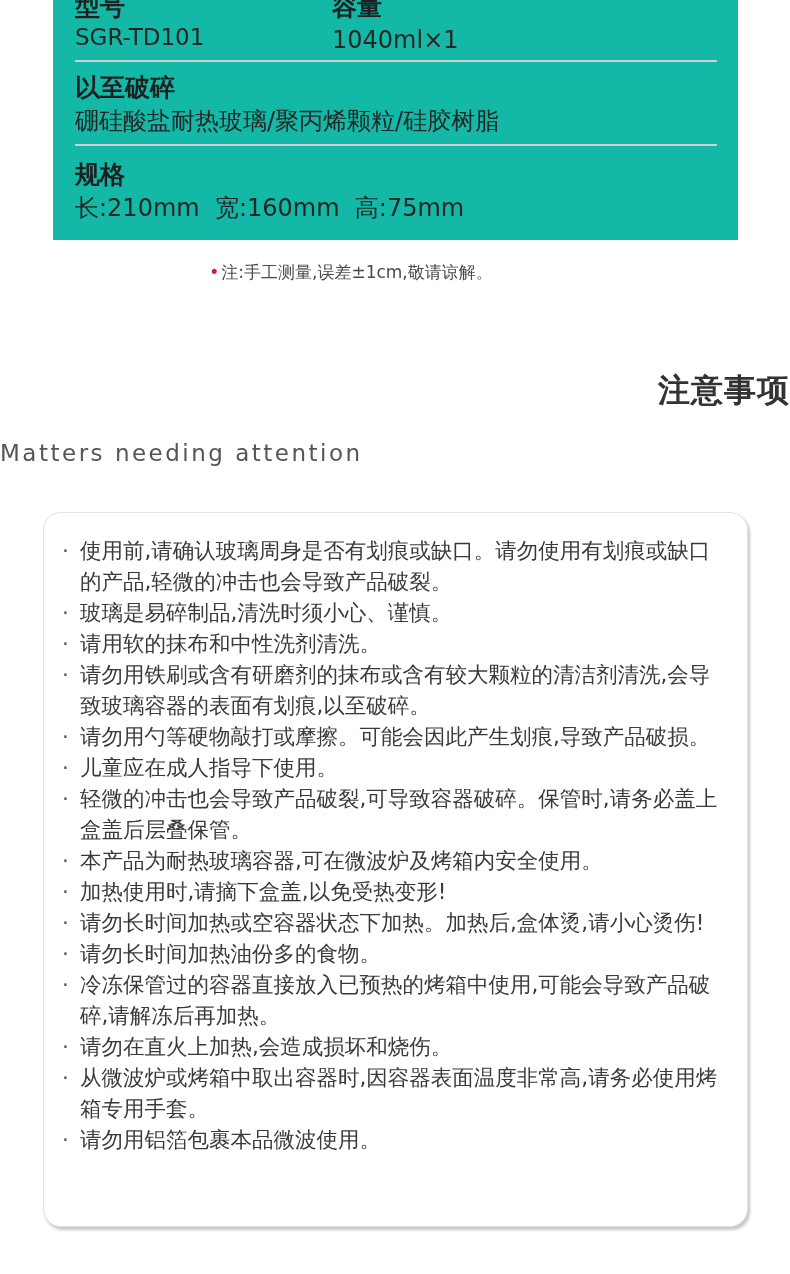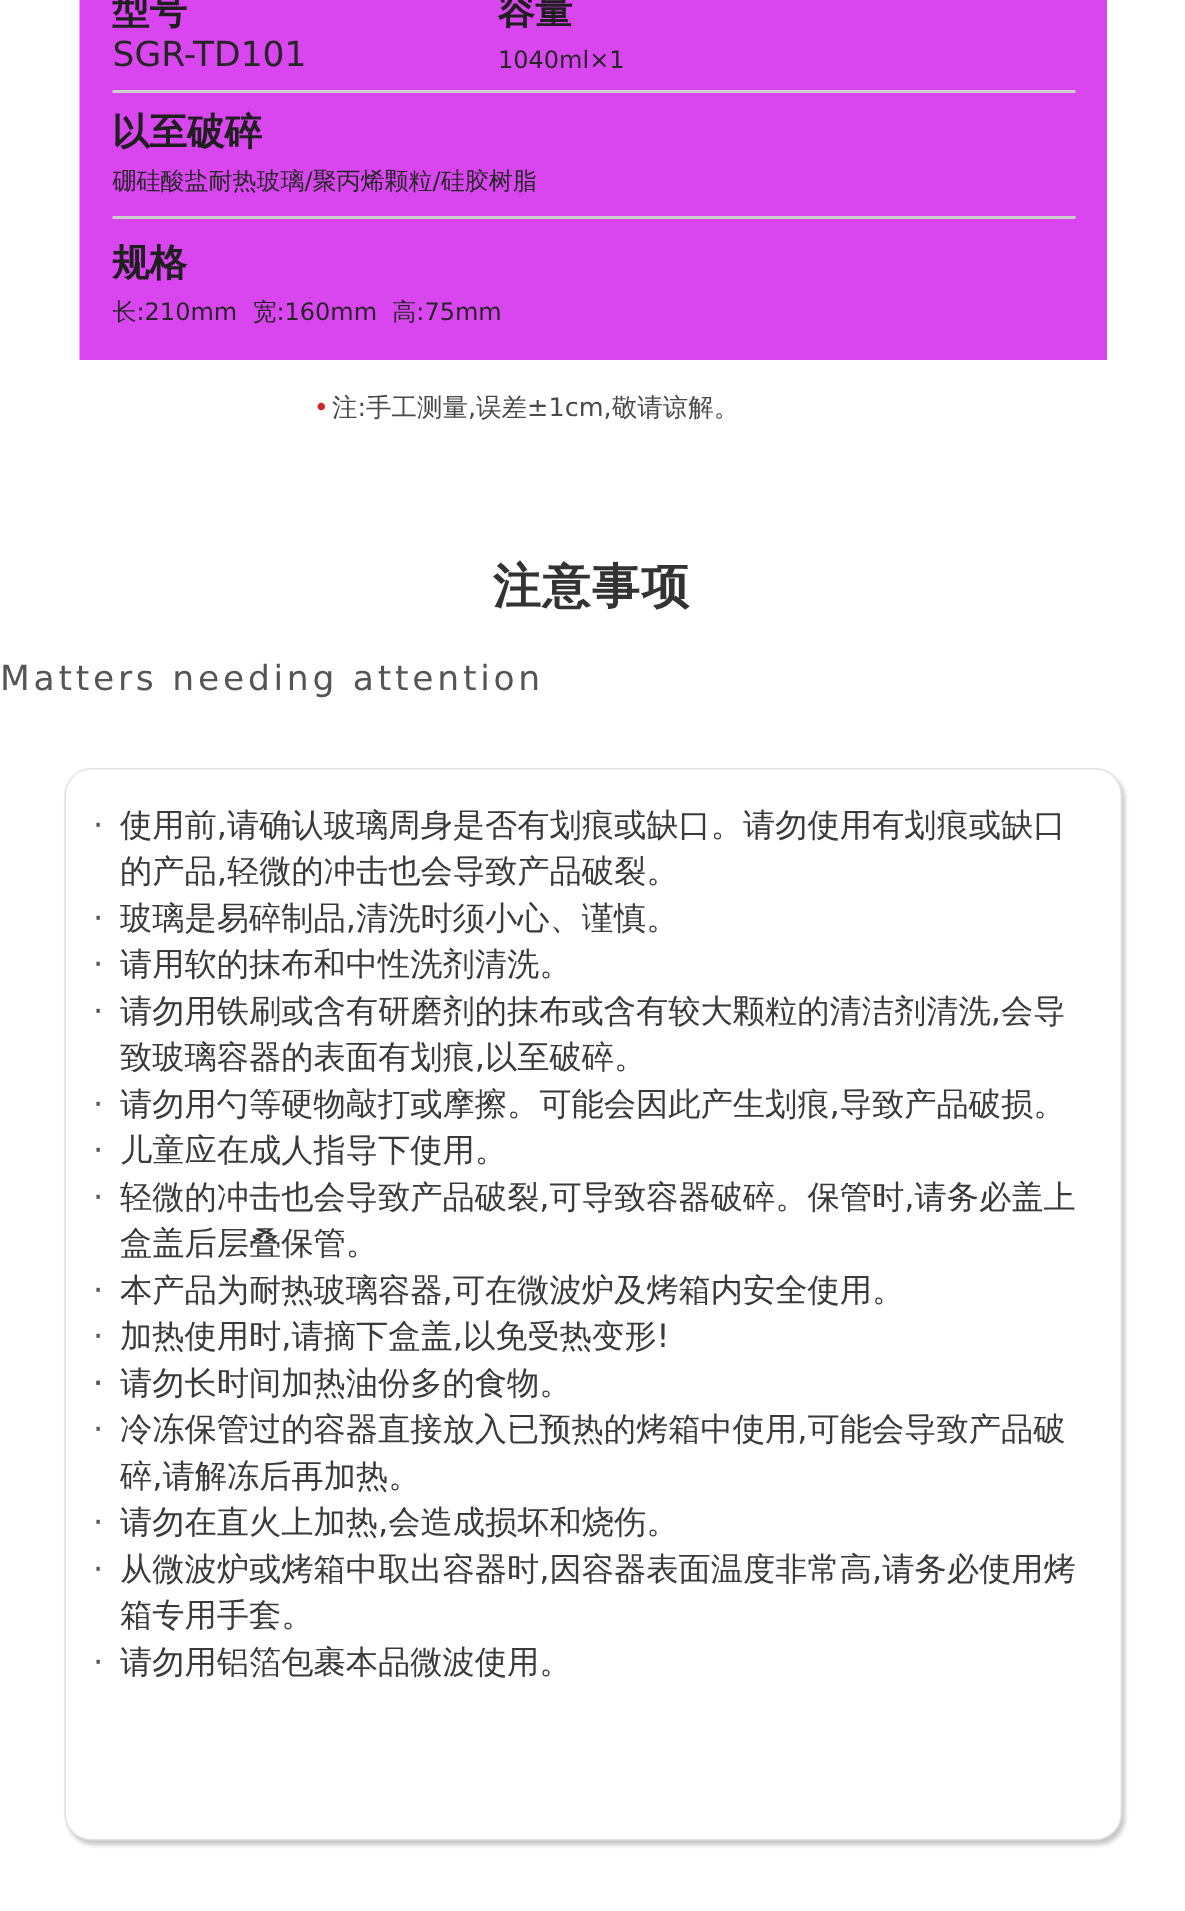--- a/index.html
+++ b/index.html
@@ -10,37 +10,37 @@
       overflow: hidden;
       font-family: "DejaVu Sans", "Liberation Sans", sans-serif;
       color: #333333;
     }
     .spec-box {
       position: absolute;
       left: 53px;
       top: 0;
       width: 685px;
       height: 240px;
-      background: #d946ef;
+      background: #14b8a6;
       text-decoration: underline;
     }
     .spec-row {
       position: absolute;
       left: 22px;
       right: 21px;
     }
     .spec-label {
       font-weight: bold;
       font-size: 25px;
       color: #1f1f1f;
       line-height: 30px;
       white-space: nowrap;
     }
     .spec-value {
-      font-size: 16px;
+      font-size: 24px;
       color: #262626;
       line-height: 30px;
       white-space: nowrap;
     }
     .divider {
       position: absolute;
       left: 22px;
       right: 21px;
       height: 2px;
       background: #cfcfcf;
@@ -62,21 +62,21 @@
     .note .dot {
       color: #d0232a;
       font-size: 17px;
       margin-right: 2px;
     }
     .section-title {
       position: absolute;
       top: 366px;
       left: 0;
       width: 790px;
-      text-align: center;
+      text-align: right;
       font-size: 32px;
       font-weight: bold;
       color: #333333;
       line-height: 48px;
       letter-spacing: 1px;
     }
     .section-subtitle {
       position: absolute;
       top: 436px;
       left: 0;
@@ -157,20 +157,20 @@
   <ul>
     <li><span class="bullet">·</span><span>使用前,请确认玻璃周身是否有划痕或缺口。请勿使用有划痕或缺口的产品,轻微的冲击也会导致产品破裂。</span></li>
     <li><span class="bullet">·</span><span>玻璃是易碎制品,清洗时须小心、谨慎。</span></li>
     <li><span class="bullet">·</span><span>请用软的抹布和中性洗剂清洗。</span></li>
     <li><span class="bullet">·</span><span>请勿用铁刷或含有研磨剂的抹布或含有较大颗粒的清洁剂清洗,会导致玻璃容器的表面有划痕,以至破碎。</span></li>
     <li><span class="bullet">·</span><span>请勿用勺等硬物敲打或摩擦。可能会因此产生划痕,导致产品破损。</span></li>
     <li><span class="bullet">·</span><span>儿童应在成人指导下使用。</span></li>
     <li><span class="bullet">·</span><span>轻微的冲击也会导致产品破裂,可导致容器破碎。保管时,请务必盖上盒盖后层叠保管。</span></li>
     <li><span class="bullet">·</span><span>本产品为耐热玻璃容器,可在微波炉及烤箱内安全使用。</span></li>
     <li><span class="bullet">·</span><span>加热使用时,请摘下盒盖,以免受热变形!</span></li>
-    <li><span class="bullet">·</span></li>
+    <li><span class="bullet">·</span><span>请勿长时间加热或空容器状态下加热。加热后,盒体烫,请小心烫伤!</span></li>
     <li><span class="bullet">·</span><span>请勿长时间加热油份多的食物。</span></li>
     <li><span class="bullet">·</span><span>冷冻保管过的容器直接放入已预热的烤箱中使用,可能会导致产品破碎,请解冻后再加热。</span></li>
     <li><span class="bullet">·</span><span>请勿在直火上加热,会造成损坏和烧伤。</span></li>
     <li><span class="bullet">·</span><span>从微波炉或烤箱中取出容器时,因容器表面温度非常高,请务必使用烤箱专用手套。</span></li>
     <li><span class="bullet">·</span><span>请勿用铝箔包裹本品微波使用。</span></li>
   </ul>
 </div>
 
 </body></html>

